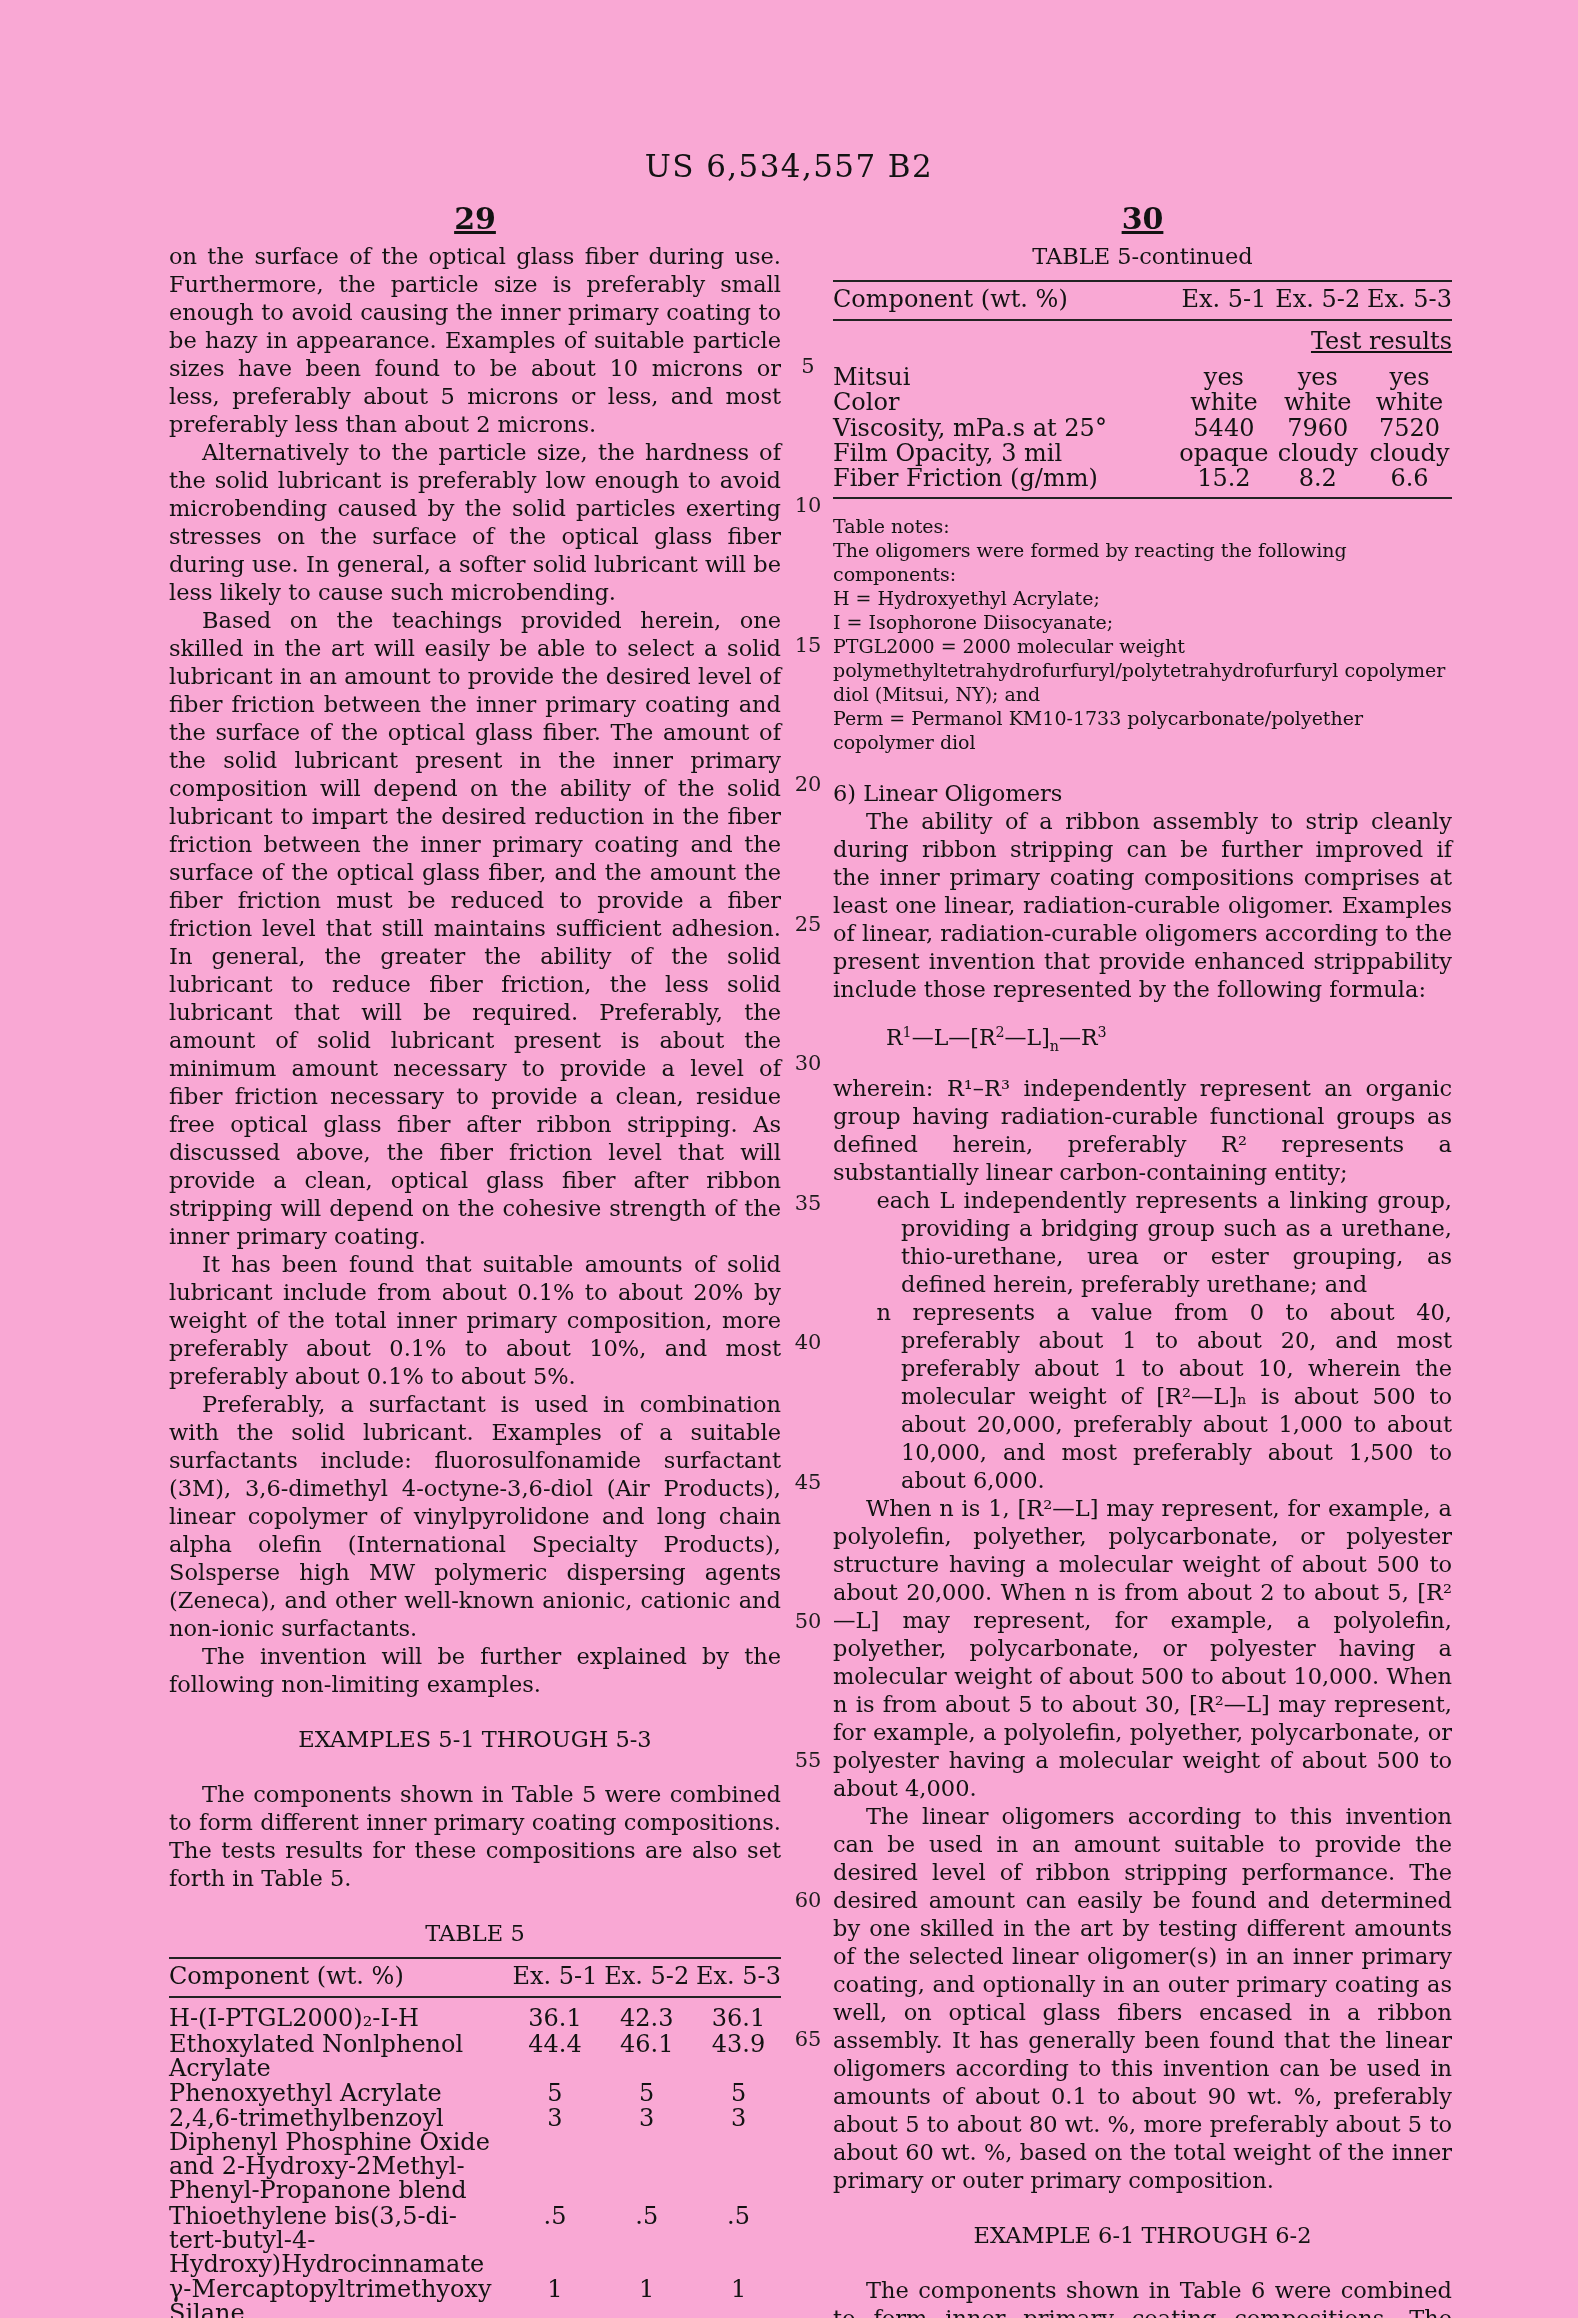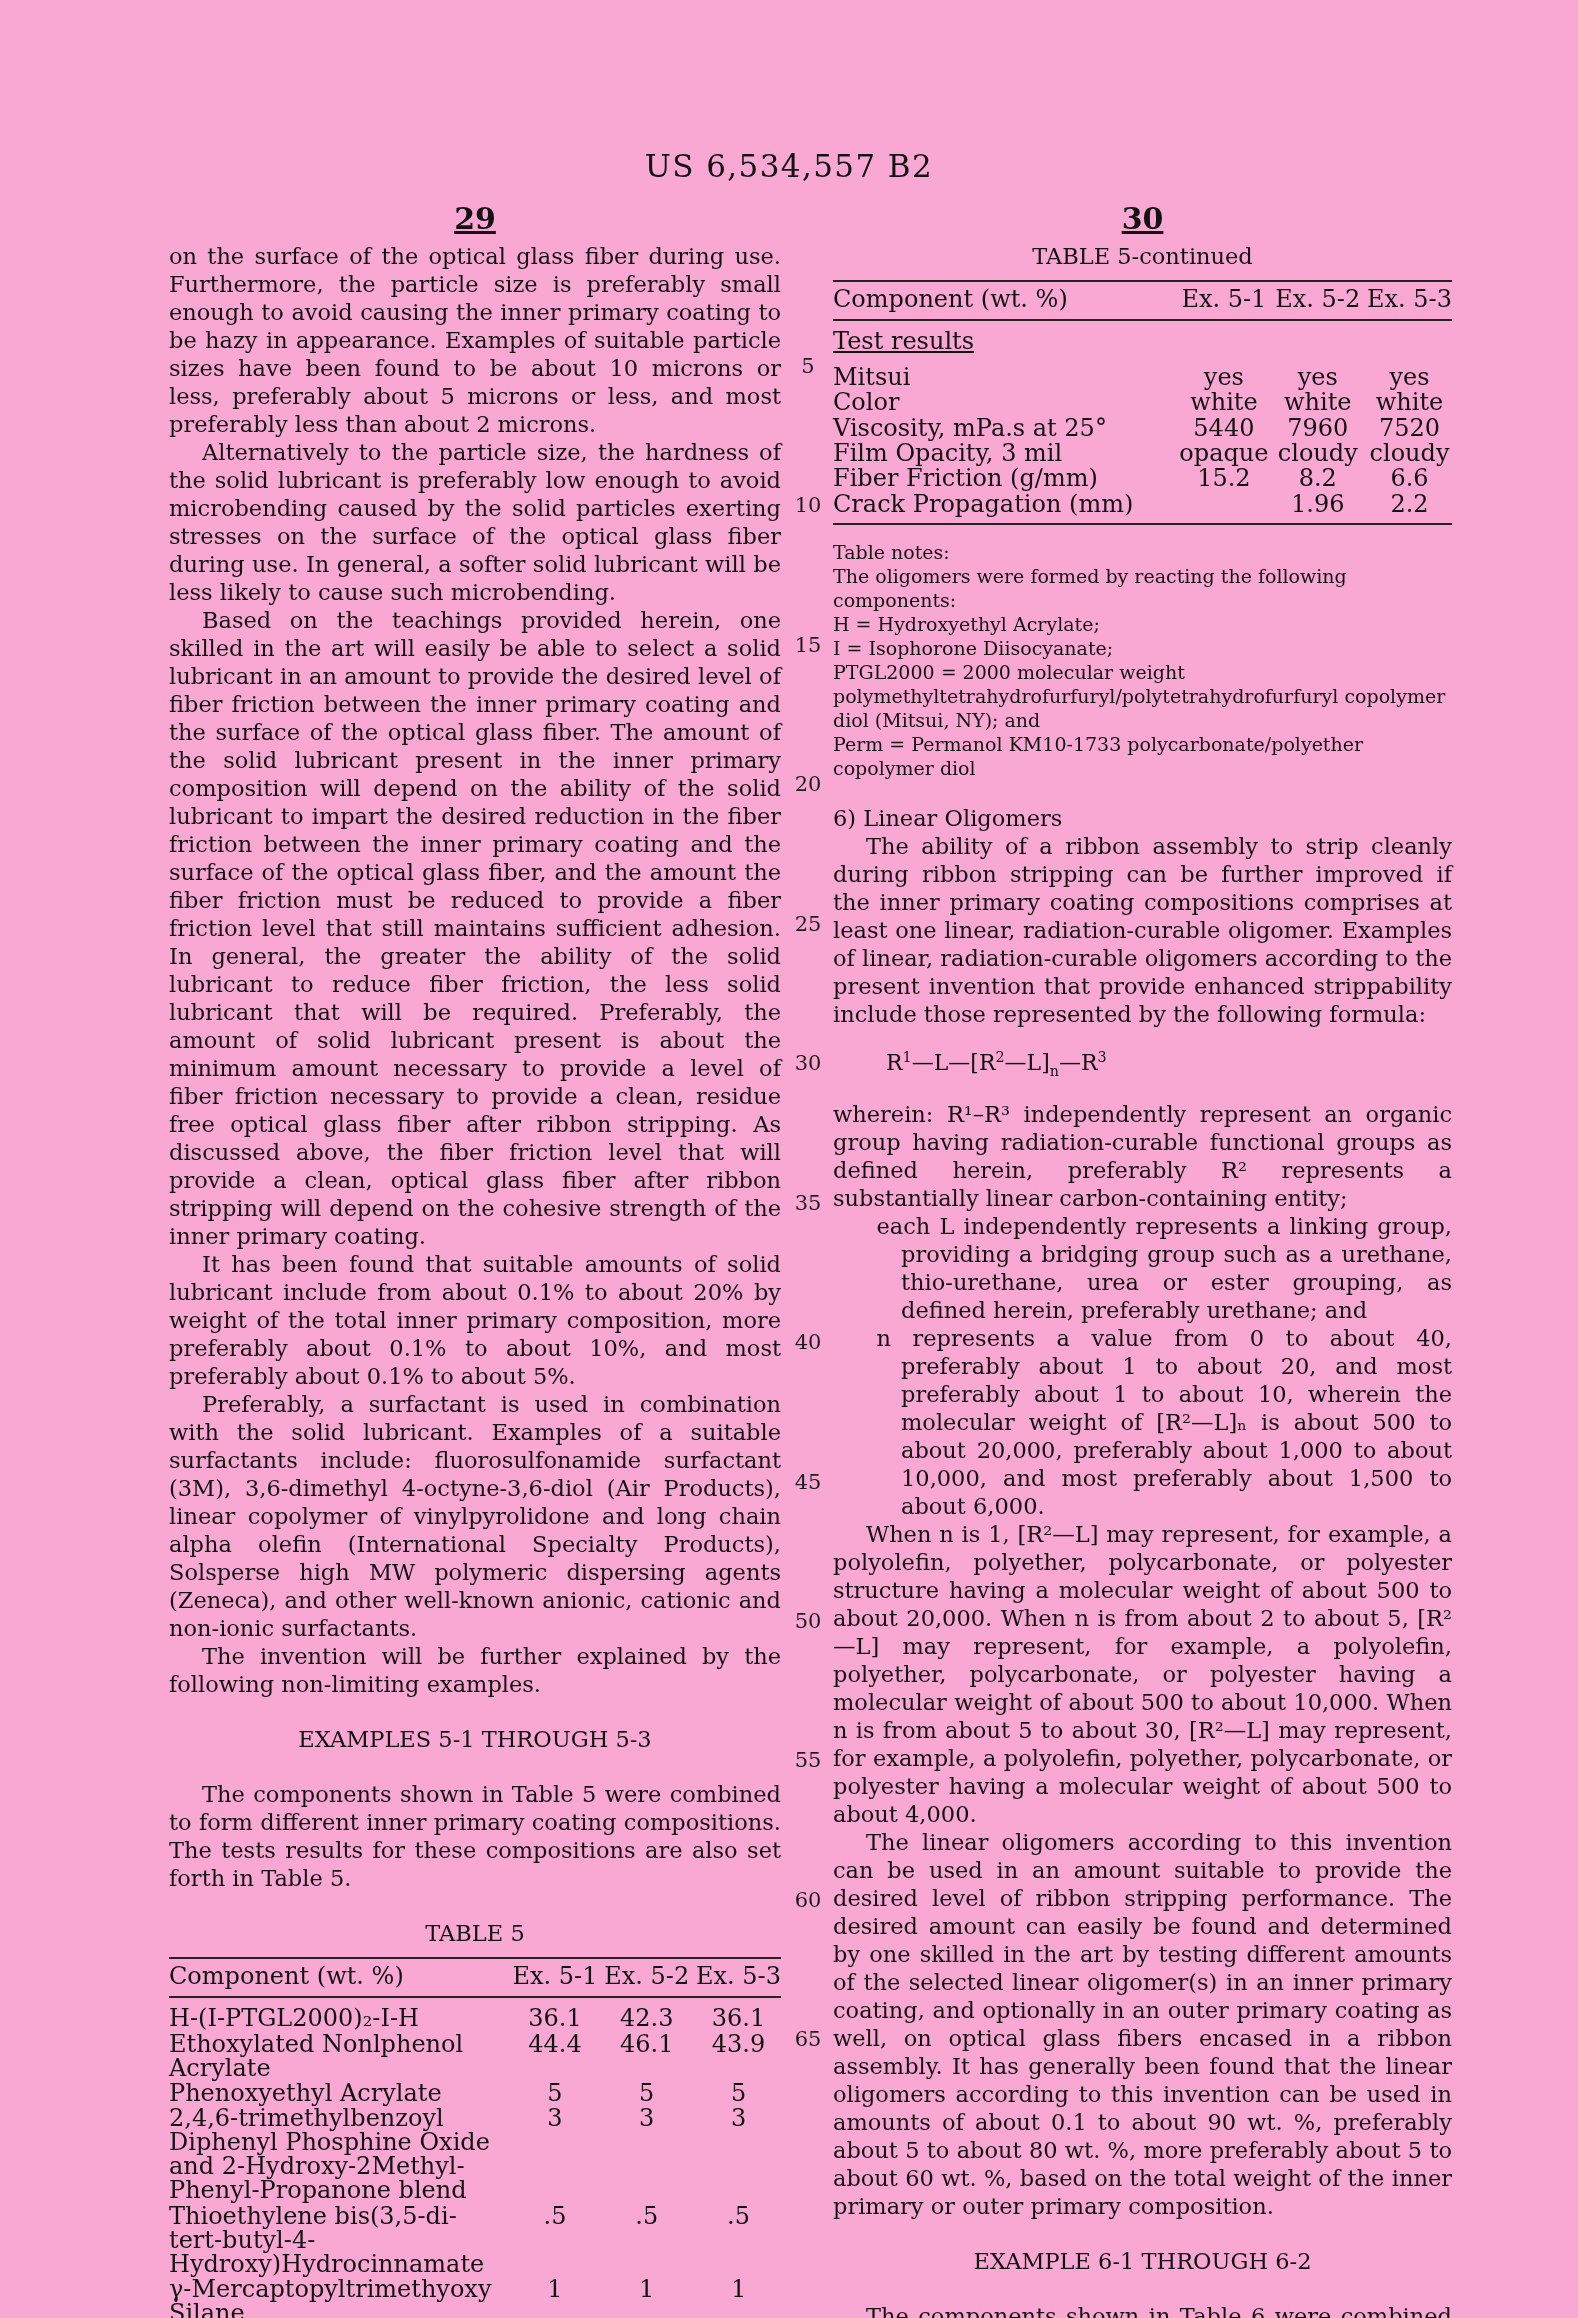--- a/index.html
+++ b/index.html
@@ -83,21 +83,21 @@
     border-bottom: 2px solid #222;
     padding: 5.4px 0 8.2px;
     white-space: nowrap;
   }
   .ptable .val { width: 83px; text-align: center; white-space: nowrap; padding-left: 6.8px; }
   .ptable td.comp { padding-right: 11px; }
   .ptable tbody tr.first td { padding-top: 8.2px; }
   table.closed { border-bottom: 2px solid #222; }
   table.closed tbody tr:last-child td { padding-bottom: 6.8px; }
 
-  .section-row td { padding: 8.2px 0 11px; }
+  .section-row td { padding: 8.2px 0 11px; text-align: right; }
   .underline { text-decoration: underline; }
 
   .notes { margin-top: 15px; font-size: 19px; line-height: 24px; text-align: left; }
 </style>
 </head>
 <body>
 
 <div class="page">
 
   <div class="patent-number">US 6,534,557 B2</div>
@@ -237,26 +237,20 @@
           <td class="val">opaque</td>
           <td class="val">cloudy</td>
           <td class="val">cloudy</td>
         </tr>
         <tr>
           <td class="comp">Fiber Friction (g/mm)</td>
           <td class="val">15.2</td>
           <td class="val">8.2</td>
           <td class="val">6.6</td>
         </tr>
-        <tr>
-          <td class="comp">Crack Propagation (mm)</td>
-          <td class="val"></td>
-          <td class="val">1.96</td>
-          <td class="val">2.2</td>
-        </tr>
       </tbody>
     </table>
 
     <div class="notes">
       <div>Table notes:</div>
       <div>The oligomers were formed by reacting the following components:</div>
       <div>H = Hydroxyethyl Acrylate;</div>
       <div>I = Isophorone Diisocyanate;</div>
       <div>PTGL2000 = 2000 molecular weight polymethyltetrahydrofurfuryl/polytetrahydrofurfuryl copolymer diol (Mitsui, NY); and</div>
       <div>Perm = Permanol KM10-1733 polycarbonate/polyether copolymer diol</div>

